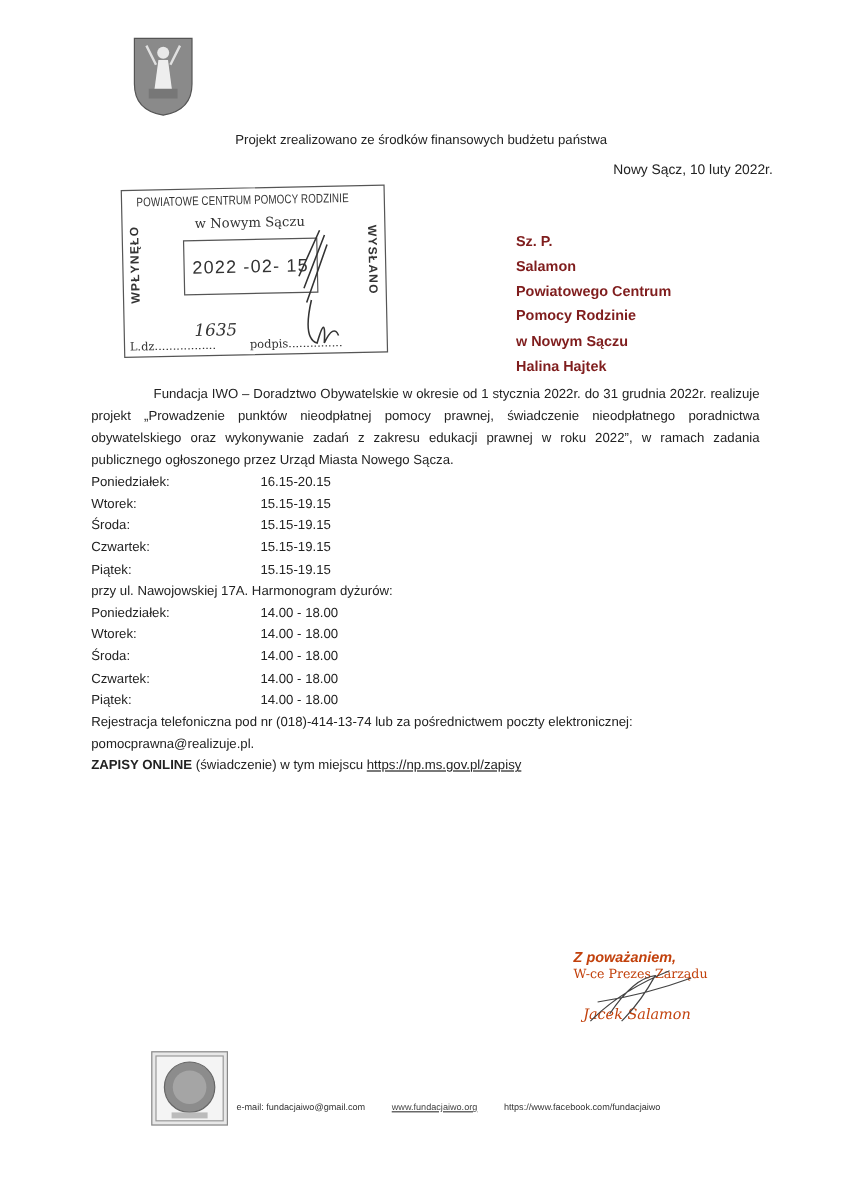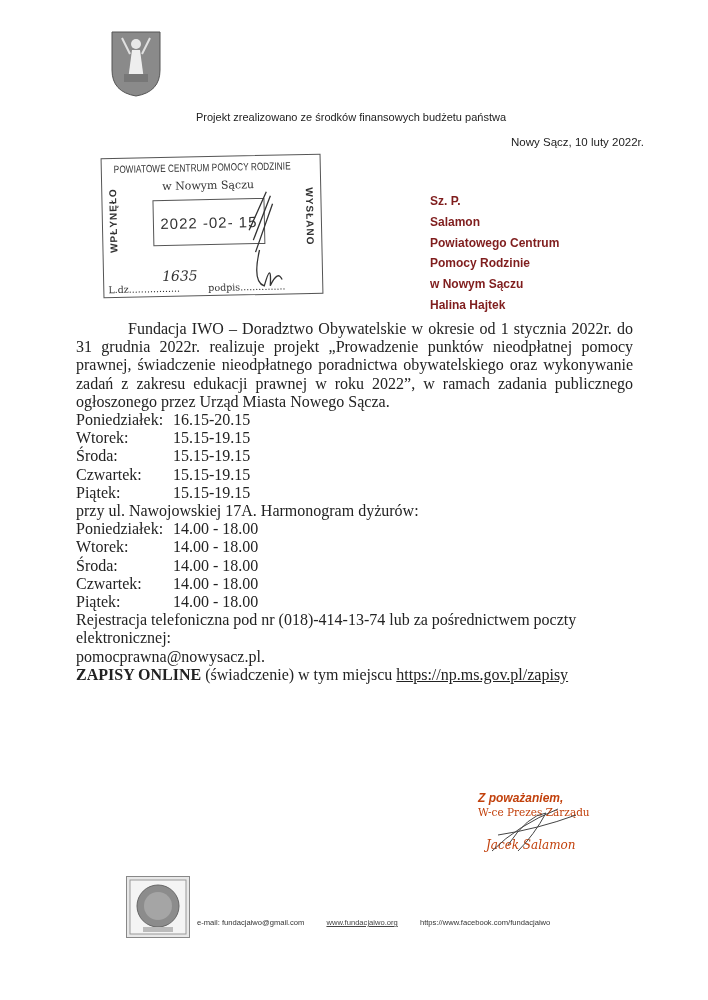--- a/index.html
+++ b/index.html
@@ -45,25 +45,25 @@
   }
   .stamp .st-podpis { position: absolute; left: 104px; bottom: 2px; font-size: 9.5px; }
   .stamp svg.scribble { position: absolute; left: 140px; top: 34px; }
 
   .recipient {
     left: 430px; top: 172px; font-size: 12px; font-weight: bold; line-height: 20.8px; color: #7f1d1d; margin-top: 19px;
   }
   .recipient div { white-space: nowrap; }
 
   .body-text {
-    left: 76px; width: 557px; font-size: 16px; line-height: 18.2px; color: #222; font-family: Liberation Serif, serif;
+    left: 76px; width: 557px; font-size: 11px; line-height: 18.2px; color: #222;
   }
   .para { text-align: justify; }
   .indent { text-indent: 52px; }
-  .sched { display: flex; }
+  .sched { display: flex; gap: 44px; }
   .sched .day { width: 97px; }
   .link { text-decoration: underline; }
   .bold { font-weight: bold; }
 
   .sig {
     left: 478px; top: 791px; font-size: 12px; color: #c2410c;
   }
   .sig .gr { font-weight: bold; font-style: italic; }
   .sig .role { font-family: "DejaVu Serif", serif; font-size: 10.5px; margin-top: 1px; }
   .sig .name { font-family: "DejaVu Serif", serif; font-style: italic; font-size: 12px; margin-top: 20px; margin-left: 8px; }
@@ -163,21 +163,21 @@
         <span class="day">Czwartek:</span>
         <span>14.00 - 18.00</span>
       </div>
     <div class="sched">
         <span class="day">Piątek:</span>
         <span>14.00 - 18.00</span>
       </div>
   </div>
 
   <div>Rejestracja telefoniczna pod nr (018)-414-13-74 lub za pośrednictwem poczty elektronicznej:</div>
-  <div>pomocprawna@nowysacz.pl.</div>
+  <div>pomocprawna@realizuje.pl.</div>
   <div>
     <span class="bold">ZAPISY ONLINE</span><span> (świadczenie) w tym miejscu </span><span class="link">https://np.ms.gov.pl/zapisy</span>
   </div>
 
 </div>
 
 <div class="abs sig">
   <div class="gr">Z poważaniem,</div>
   <div class="role">W-ce Prezes Zarządu</div>
   <div class="name">Jacek Salamon</div>

